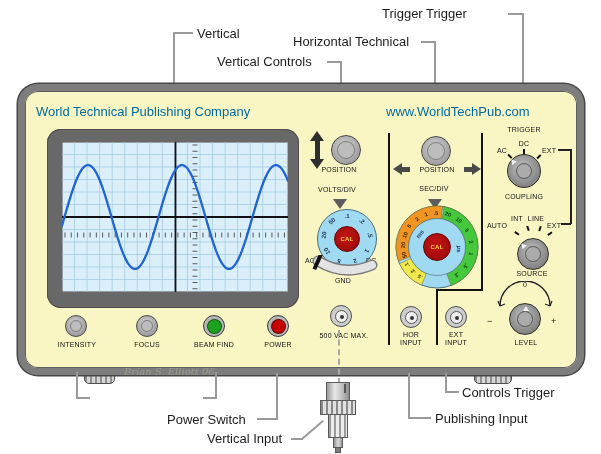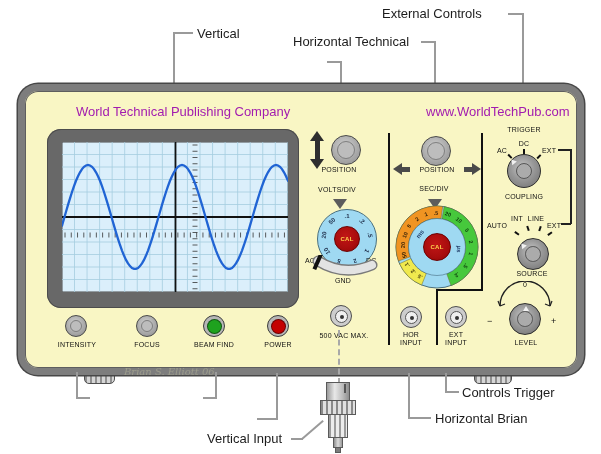--- a/index.html
+++ b/index.html
@@ -8,21 +8,21 @@
   .abs{position:absolute;}
   
   .callout{position:absolute;font-size:13px;color:#1c1c1c;white-space:nowrap;}
   .cline{position:absolute;background:#9a9a9a;}
   .cline-h{height:2px;}
   .cline-v{width:2px;}
   
   .panel{position:absolute;left:18px;top:84px;width:566px;height:291px;
          background:#f9f6c4;border:7px solid #7d7d7d;border-radius:20px;
          box-sizing:border-box;box-shadow:0 0 0 1.5px #474747, inset 0 0 0 1px #5e5e5e;}
-  .brand{position:absolute;font-size:13px;color:#a21caf;white-space:nowrap;margin-left:40px;}
+  .brand{position:absolute;font-size:13px;color:#0369a1;white-space:nowrap;}
   
   .bezel{position:absolute;left:47px;top:129px;width:252px;height:179px;background:#686868;
          border-radius:14px;box-shadow:inset 0 0 0 1px #4c4c4c;}
   .screen-svg{position:absolute;left:62px;top:142px;}
   
   .plabel{position:absolute;font-size:7px;color:#111;text-align:center;white-space:nowrap;
           transform-origin:center;letter-spacing:.2px;}
   .plabel.c{transform:translateX(-50%);}
   
   .gknob{position:absolute;border-radius:50%;
@@ -85,28 +85,29 @@
 </style>
 </head>
 <body>
 
 <div class="stage">
 
   <div class="callout" style="left:197px;top:26px;">Vertical</div>
   <div class="cline cline-h" style="left:174px;top:32px;width:19px;"></div>
   <div class="cline cline-v" style="left:173px;top:32px;height:53px;"></div>
 
+  <div class="callout" style="left:217px;top:54px;">Vertical Controls</div>
   <div class="cline cline-h" style="left:327px;top:61px;width:15px;"></div>
   <div class="cline cline-v" style="left:340px;top:61px;height:24px;"></div>
 
   <div class="callout" style="left:293px;top:34px;">Horizontal Technical</div>
   <div class="cline cline-h" style="left:421px;top:41px;width:15px;"></div>
   <div class="cline cline-v" style="left:434px;top:41px;height:44px;"></div>
 
-  <div class="callout" style="left:382px;top:6px;">External Controls</div>
+  <div class="callout" style="left:382px;top:6px;">Trigger Trigger</div>
   <div class="cline cline-h" style="left:508px;top:13px;width:15px;"></div>
   <div class="cline cline-v" style="left:522px;top:13px;height:72px;"></div>
 
   <div class="foot" style="left:84px;top:366px;width:31px;"></div>
   <div class="foot" style="left:474px;top:366px;width:38px;"></div>
 
   <div class="panel"></div>
   <div class="brand" style="left:36px;top:104px;">World Technical Publishing Company</div>
   <div class="brand" style="left:386px;top:104px;">www.WorldTechPub.com</div>
 
@@ -345,28 +346,29 @@
   </div>
   <div class="plabel c" style="left:278px;top:341px;">POWER</div>
 
   <div class="signature" style="left:124px;top:366px;">Brian S. Elliott 06</div>
 
   <div class="cline cline-v" style="left:76px;top:372px;height:27px;"></div>
   <div class="cline cline-h" style="left:76px;top:397px;width:14px;"></div>
   <div class="cline cline-h" style="left:203px;top:397px;width:14px;"></div>
   <div class="cline cline-v" style="left:215px;top:372px;height:27px;"></div>
 
+  <div class="callout" style="left:167px;top:412px;">Power Switch</div>
   <div class="cline cline-h" style="left:257px;top:418px;width:21px;"></div>
   <div class="cline cline-v" style="left:276px;top:373px;height:47px;"></div>
 
   <div class="callout" style="left:207px;top:431px;">Vertical Input</div>
   <div class="cline cline-h" style="left:291px;top:438px;width:12px;"></div>
   <div class="diag" style="left:302px;top:438px;width:28px;transform:rotate(-41deg);"></div>
 
-  <div class="callout" style="left:435px;top:411px;">Horizontal Brian</div>
+  <div class="callout" style="left:435px;top:411px;">Publishing Input</div>
   <div class="cline cline-h" style="left:408px;top:417px;width:23px;"></div>
   <div class="cline cline-v" style="left:408px;top:373px;height:46px;"></div>
 
   <div class="callout" style="left:462px;top:385px;">Controls Trigger</div>
   <div class="cline cline-h" style="left:445px;top:391px;width:14px;"></div>
   <div class="cline cline-v" style="left:445px;top:373px;height:20px;"></div>
 
   <div class="dash-v" style="left:338px;top:330px;height:54px;"></div>
   <div>
     <div class="plug-part" style="left:326px;top:382px;width:24px;height:19px;background:linear-gradient(90deg,#9a9a9a,#e8e8e8 35%,#bdbdbd 70%,#8d8d8d);"></div>

